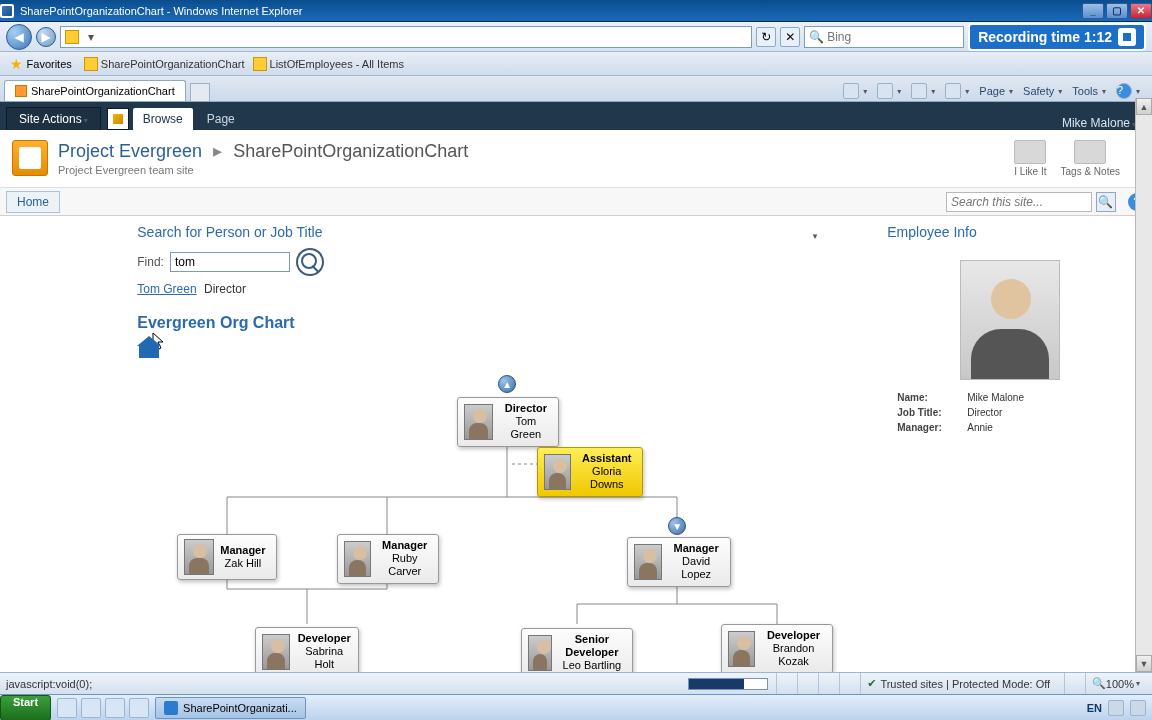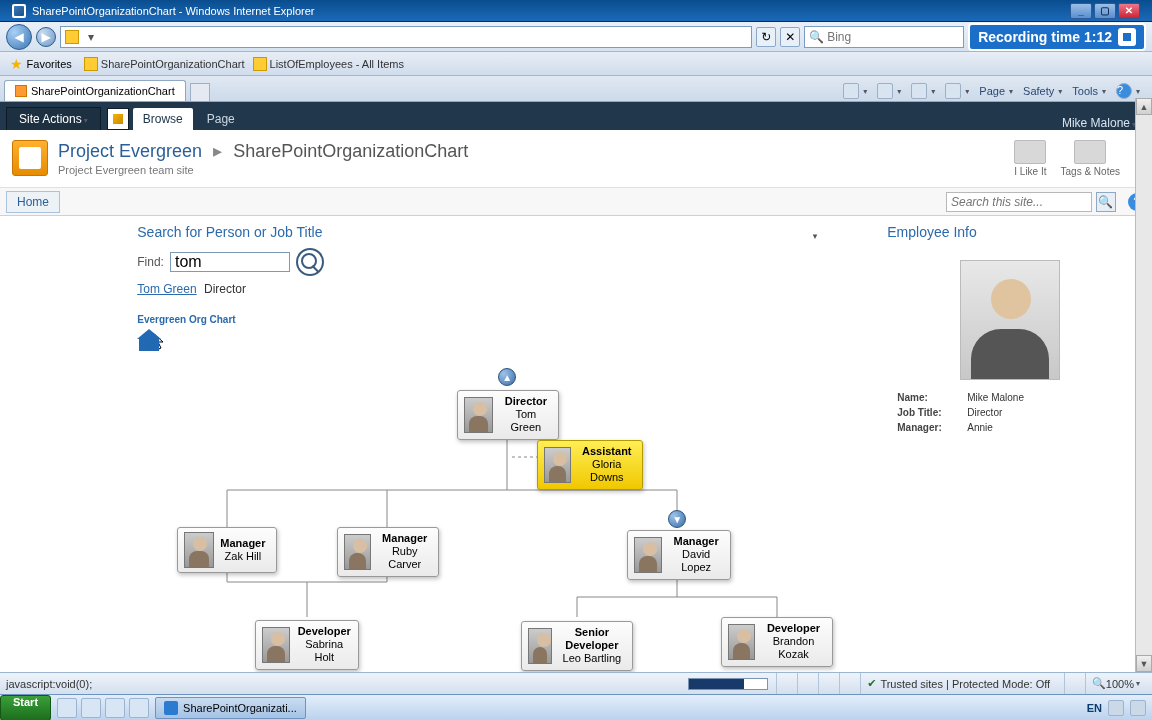--- a/index.html
+++ b/index.html
@@ -1,19 +1,19 @@
 <!DOCTYPE html>
 <html><head>
 <meta charset="utf-8">
 <style>
 * { margin: 0; padding: 0; box-sizing: border-box; }
 body { font-family: "Segoe UI", Tahoma, Verdana, sans-serif; font-size: 12px; background: #fff; overflow: hidden; width: 1152px; height: 720px; }
 
 
-.ie-titlebar { background: linear-gradient(to bottom, #0a4d8e, #1a6ab8); height: 22px; display: flex; align-items: center; padding: 0 12px; color: #fff; border-bottom: 1px solid #002b52; }
+.ie-titlebar { background: linear-gradient(to bottom, #0a4d8e, #1a6ab8); height: 22px; display: flex; align-items: center; padding: 0 0; color: #fff; border-bottom: 1px solid #002b52; }
 .ie-titleicon { width: 14px; height: 14px; background: #fff; margin-right: 6px; border-radius: 2px; display: inline-block; position: relative; }
 .ie-titleicon::after { content:""; position:absolute; inset:2px; background: linear-gradient(135deg,#3b7cbf,#1b4f85); border-radius:1px; }
 .ie-titletxt { font-size: 11px; flex: 1; }
 .ie-winbtns { display:flex; gap:2px; }
 .ie-winbtn { width:22px; height:16px; background: linear-gradient(#9cbee6,#5a8fd0); border:1px solid #2a5b98; border-radius:2px; display:flex; align-items:center; justify-content:center; font-size:10px; color:#0b2c52; font-weight:bold; cursor:pointer; }
 .ie-winbtn.close { background: linear-gradient(#e78,#c23); color:#fff; }
 
 
 .ie-address { background: linear-gradient(to bottom,#eaf0f8,#d6e2f0); padding: 4px 6px; display: flex; align-items: center; gap: 4px; border-bottom: 1px solid #a0b8d0; height: 30px; }
 .nav-btn { width: 26px; height: 26px; border-radius: 50%; background: radial-gradient(circle at 30% 30%, #a9d0f5, #3a76b3); border: 1px solid #2a5a90; display:flex; align-items:center; justify-content:center; color:#fff; cursor:pointer; }
@@ -77,27 +77,27 @@
 .sp-help{ width:18px; height:18px; border-radius:50%; background:#3a8dde; color:#fff; display:flex; align-items:center; justify-content:center; font-size:12px; font-weight:bold; margin-left:8px; cursor:pointer;}
 
 
 .main{ display:flex; padding:8px 0 0 0; height: 462px;}
 .leftcol{ width:130px;}
 .center{ flex:1; padding:0 10px; position:relative;}
 .right{ width:270px; padding-right:20px;}
 .section-h{ color:#2b6aad; font-size:14px; margin-bottom:8px; font-weight:normal;}
 .findrow{ display:flex; align-items:center; gap:6px; margin-bottom:6px;}
 .findrow label{ color:#555;}
-.findrow input{ width:120px; height:20px; border:1px solid #7e9ab7; padding:0 4px; font-size:16px;}
+.findrow input{ width:120px; height:20px; border:1px solid #7e9ab7; padding:0 4px; font-size:12px;}
 .findrow .mag{ width:28px; height:28px; border-radius:50%; border:2px solid #3a5b80; position:relative; cursor:pointer;}
 .findrow .mag::before{ content:""; position:absolute; width:12px; height:12px; border:2px solid #3a5b80; border-radius:50%; top:3px; left:3px;}
 .findrow .mag::after{ content:""; position:absolute; width:9px; height:2px; background:#3a5b80; bottom:4px; right:2px; transform:rotate(45deg);}
 .result a{ color:#2b6aad; text-decoration:underline; margin-right:4px;}
 .result span{ color:#333;}
-.orgh{ color:#2b6aad; font-size:10px; margin:18px 0 8px;}
+.orgh{ color:#2b6aad; font-size:16px; margin:18px 0 8px;}
 .homeico{ width:24px; height:20px; position:relative; display:inline-block; cursor:pointer;}
 .homeico::before{ content:""; position:absolute; top:6px; left:2px; width:20px; height:12px; background:#2269b3; }
 .homeico::after{ content:""; position:absolute; top:-4px; left:0; border-left:12px solid transparent; border-right:12px solid transparent; border-bottom:10px solid #2269b3;}
 .cursor{ position:absolute; width:14px; height:18px; top:50px; left:15px; pointer-events:none;}
 .cursor svg{ width:100%; height:100%;}
 .tri{ color:#555; font-size:9px; margin-left:auto; margin-right:60px;}
 
 .bc-sep{ color:#888; margin:0 6px;}
 
 

